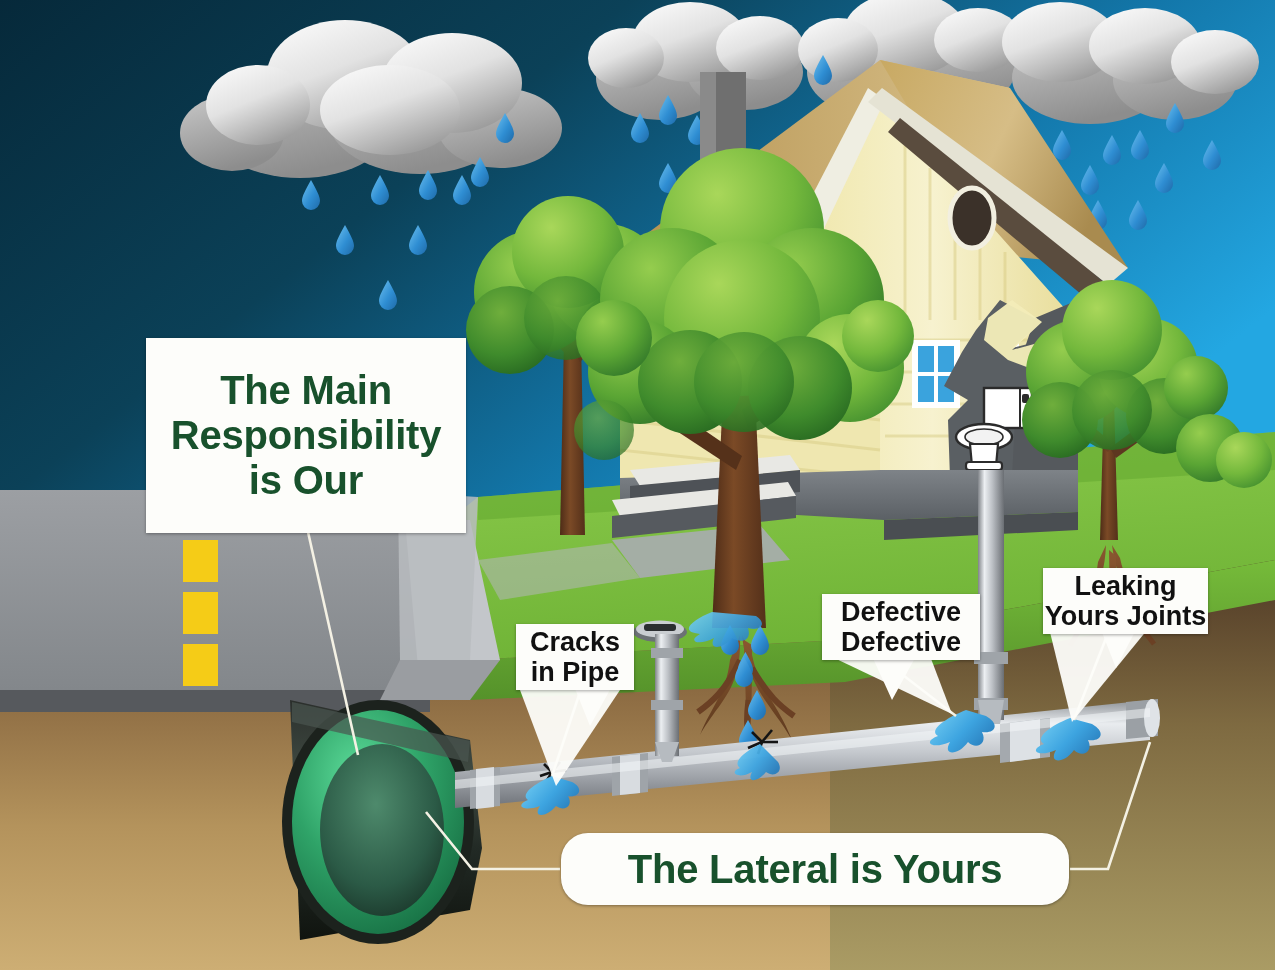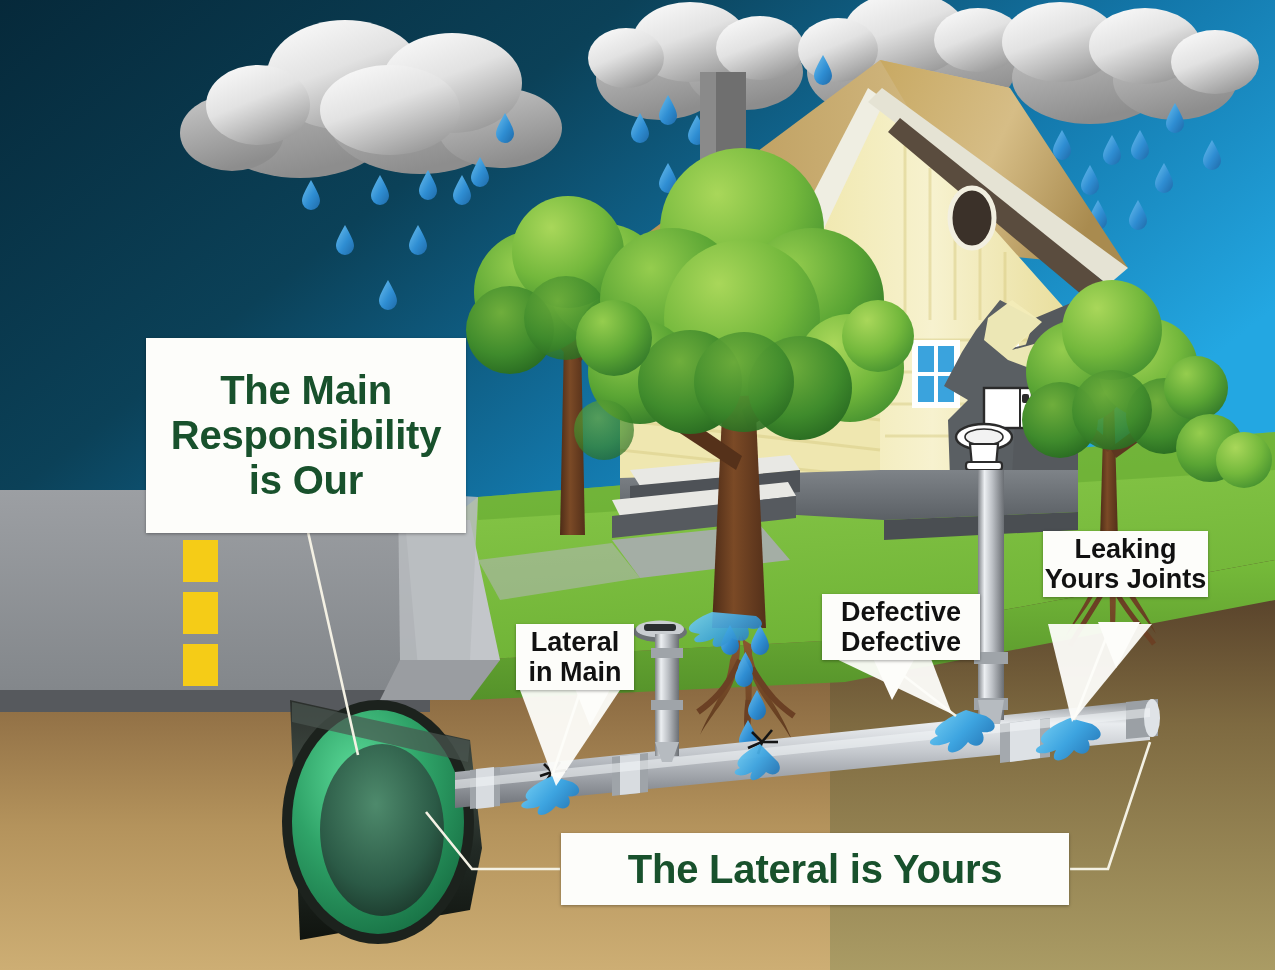--- a/index.html
+++ b/index.html
@@ -23,32 +23,32 @@
   }
   .callout span{display:block;white-space:nowrap;}
   .co-green{color:#18512c;font-weight:700;}
   .co-black{color:#111111;font-weight:700;}
   #callout-main{
     left:146px;top:338px;width:320px;height:195px;
     font-size:40px;letter-spacing:-.2px;
   }
   #callout-lateral{
     left:561px;top:833px;width:508px;height:72px;
-    font-size:40px;letter-spacing:-.2px;
+    font-size:40px;letter-spacing:-.2px;border-radius:27px;
   }
   #callout-cracks{
     left:516px;top:624px;width:118px;height:66px;
     font-size:27px;
   }
   #callout-defective{
     left:822px;top:594px;width:158px;height:66px;
     font-size:27px;
   }
   #callout-joints{
-    left:1043px;top:531px;width:165px;height:66px;
+    left:1043px;top:568px;width:165px;height:66px;
     font-size:27px;
   }
 </style>
 </head>
 <body>
 
 <div id="stage">
 
 <svg id="scene" viewBox="0 0 1275 970" xmlns="http://www.w3.org/2000/svg">
   <defs>
@@ -523,22 +523,22 @@
   <span>The Main</span>
   <span>Responsibility</span>
   <span>is Our</span>
 </div>
 
 <div class="callout co-green" id="callout-lateral">
   <span>The Lateral is Yours</span>
 </div>
 
 <div class="callout co-black" id="callout-cracks">
-  <span>Lateral</span>
-  <span>in Main</span>
+  <span>Cracks</span>
+  <span>in Pipe</span>
 </div>
 
 <div class="callout co-black" id="callout-defective">
   <span>Defective</span>
   <span>Defective</span>
 </div>
 
 <div class="callout co-black" id="callout-joints">
   <span>Leaking</span>
   <span>Yours Joints</span>

